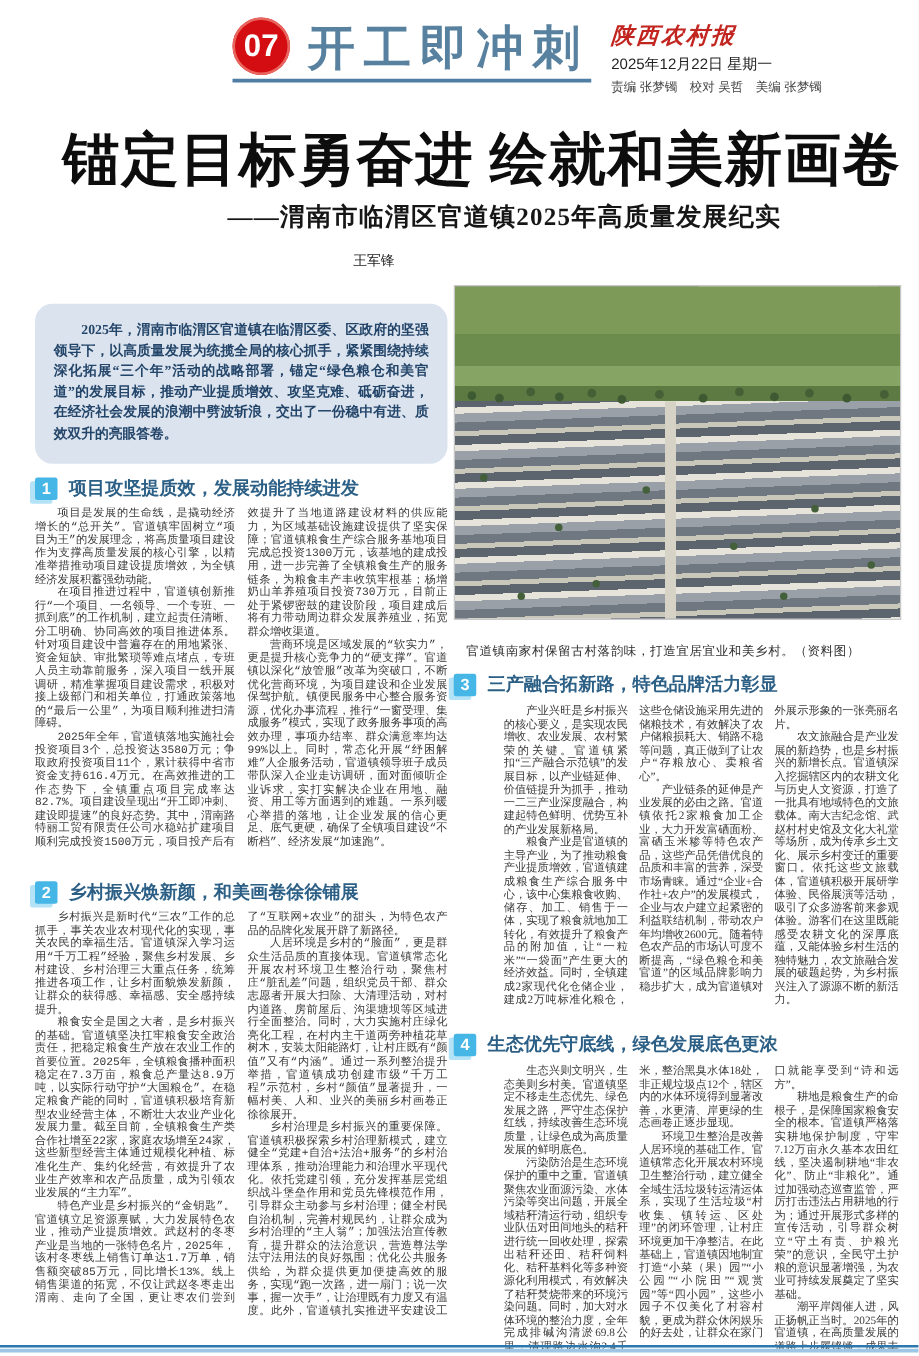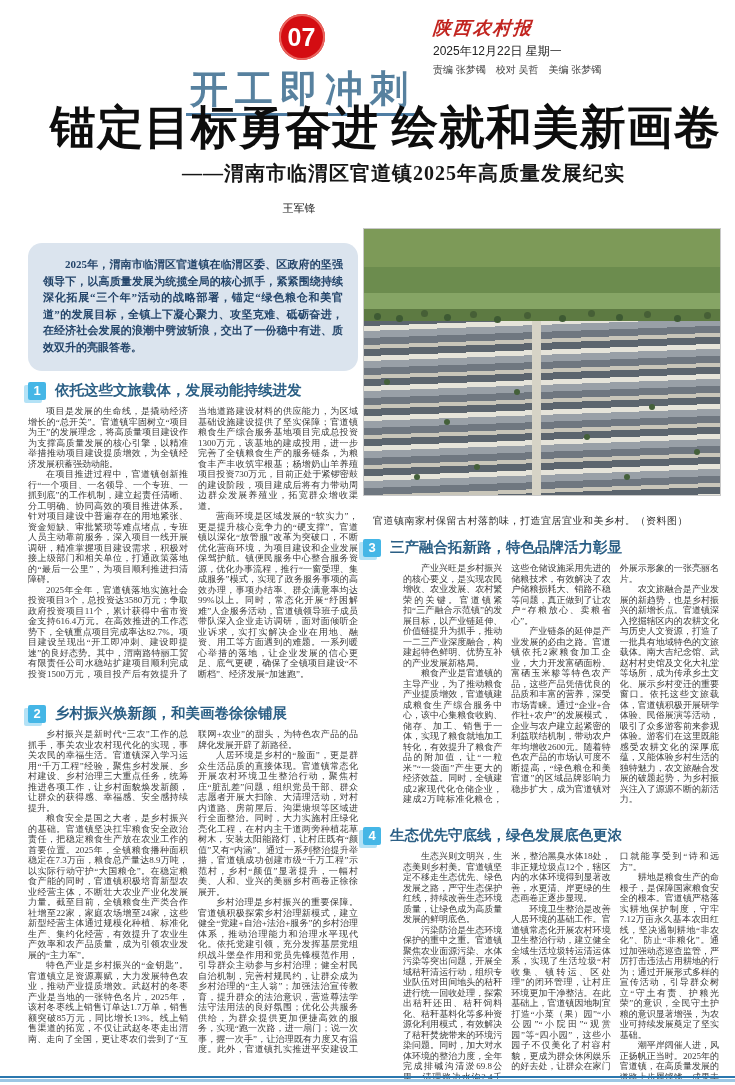--- a/index.html
+++ b/index.html
@@ -1,21 +1,21 @@
 <!DOCTYPE html>
 <html><head>
 <meta charset="utf-8">
 <style>
   html,body{margin:0;padding:0;background:#f2f2f2;}
   .page{position:relative;width:735px;height:1085px;margin:0 auto;background:#ffffff;overflow:hidden;
         font-family:"Liberation Serif","DejaVu Serif",serif;color:#333;}
 
   
   .header{position:absolute;top:14px;left:186px;display:flex;gap:16px;align-items:flex-start;}
-  .title-row{display:flex;align-items:center;gap:10px;border-bottom:3px solid #4f7da3;padding-bottom:3px;flex-direction:column;}
+  .title-row{display:flex;align-items:flex-end;gap:10px;border-bottom:3px solid #4f7da3;padding-bottom:3px;}
   .page-num{width:46px;height:46px;border-radius:50%;background:#d40d12;color:#fff;
             font-family:"Liberation Sans",sans-serif;font-weight:bold;font-size:25px;
             display:flex;align-items:center;justify-content:center;box-shadow:inset 0 0 0 2px #e9665f;}
   .column-title{font-family:"Liberation Sans",sans-serif;font-weight:bold;font-size:38px;
                 color:#57819f;letter-spacing:7px;line-height:1;padding:0 2px 2px 4px;}
   .masthead{display:flex;flex-direction:column;gap:3px;padding-top:2px;}
   .masthead-name{color:#c22520;font-size:18px;font-weight:bold;font-style:italic;transform:skewX(-4deg);letter-spacing:2px;}
   .date{font-size:12px;color:#222;font-family:"Liberation Sans",sans-serif;}
   .credits{font-size:10px;color:#444;font-family:"Liberation Sans",sans-serif;}
 
@@ -36,21 +36,21 @@
 
   .sec-header{display:flex;align-items:center;gap:9px;margin-top:10px;}
   .num-icon{width:18px;height:18px;background:#45b6e6;border-radius:2px;color:#fff;flex:0 0 18px;
             font-family:"Liberation Sans",sans-serif;font-weight:bold;font-size:13px;
             display:flex;align-items:center;justify-content:center;
             box-shadow:-4px 3px 0 0 #b4e2f6;}
   .sec-title{font-family:"Liberation Sans",sans-serif;font-weight:bold;font-size:14.5px;color:#2b5f85;}
 
   .sec-body{margin-top:6px;column-gap:10px;overflow:hidden;}
   .sec-body p{margin:0;font-size:9px;line-height:10.5px;text-align:justify;text-indent:2em;color:#3a3a3a;}
-  .cols-2{column-count:2;}
+  .cols-2{column-count:2;font-family:Liberation Mono, monospace;}
   .cols-3{column-count:3;column-gap:9px;margin-left:40px;}
   #sec1-body{height:288px;}
   #sec2-body{height:333px;}
   #sec3-body{height:253px;}
   #sec4-body{height:232px;}
 
   
   .photo{position:relative;width:356px;height:266px;overflow:hidden;border:1px solid #c8c8c8;
     background:
       linear-gradient(90deg,rgba(0,0,0,0) 0 168px,#d6d3c6 168px 177px,rgba(0,0,0,0) 177px) no-repeat 0 92px / 356px 174px,
@@ -86,26 +86,26 @@
       <div class="credits">责编 张梦镯　校对 吴哲　美编 张梦镯</div>
     </div>
   </div>
 
   <h1 class="headline">锚定目标勇奋进  绘就和美新画卷</h1>
   <h2 class="subtitle">——渭南市临渭区官道镇2025年高质量发展纪实</h2>
   <div class="author">王军锋</div>
 
   <div class="left-region">
     <div class="intro-box">
-      <p>2025年，渭南市临渭区官道镇在临渭区委、区政府的坚强领导下，以高质量发展为统揽全局的核心抓手，紧紧围绕持续深化拓展“三个年”活动的战略部署，锚定“绿色粮仓和美官道”的发展目标，全镇上下凝心聚力、攻坚克难、砥砺奋进，在经济社会发展的浪潮中劈波斩浪，交出了一份稳中有进、质效双升的亮眼答卷。</p>
+      <p>2025年，渭南市临渭区官道镇在临渭区委、区政府的坚强领导下，以高质量发展为统揽全局的核心抓手，紧紧围绕持续深化拓展“三个年”活动的战略部署，锚定“绿色粮仓和美官道”的发展目标，推动产业提质增效、攻坚克难、砥砺奋进，在经济社会发展的浪潮中劈波斩浪，交出了一份稳中有进、质效双升的亮眼答卷。</p>
     </div>
 
     <div class="sec-header">
       <span class="num-icon">1</span>
-      <span class="sec-title">依托这些文旅载体，发展动能持续进发</span>
+      <span class="sec-title">项目攻坚提质效，发展动能持续进发</span>
     </div>
     <div class="sec-body cols-2" id="sec1-body">
       <p>项目是发展的生命线，是撬动经济增长的“总开关”。官道镇牢固树立“项目为王”的发展理念，将高质量项目建设作为支撑高质量发展的核心引擎，以精准举措推动项目建设提质增效，为全镇经济发展积蓄强劲动能。</p>
       <p>在项目推进过程中，官道镇创新推行“一个项目、一名领导、一个专班、一抓到底”的工作机制，建立起责任清晰、分工明确、协同高效的项目推进体系。针对项目建设中普遍存在的用地紧张、资金短缺、审批繁琐等难点堵点，专班人员主动靠前服务，深入项目一线开展调研，精准掌握项目建设需求，积极对接上级部门和相关单位，打通政策落地的“最后一公里”，为项目顺利推进扫清障碍。</p>
       <p>2025年全年，官道镇落地实施社会投资项目3个，总投资达3580万元；争取政府投资项目11个，累计获得中省市资金支持616.4万元。在高效推进的工作态势下，全镇重点项目完成率达82.7%。项目建设呈现出“开工即冲刺、建设即提速”的良好态势。其中，渭南路特丽工贸有限责任公司水稳站扩建项目顺利完成投资1500万元，项目投产后有效提升了当地道路建设材料的供应能力，为区域基础设施建设提供了坚实保障；官道镇粮食生产综合服务基地项目完成总投资1300万元，该基地的建成投用，进一步完善了全镇粮食生产的服务链条，为粮食丰产丰收筑牢根基；杨增奶山羊养殖项目投资730万元，目前正处于紧锣密鼓的建设阶段，项目建成后将有力带动周边群众发展养殖业，拓宽群众增收渠道。</p>
       <p>营商环境是区域发展的“软实力”，更是提升核心竞争力的“硬支撑”。官道镇以深化“放管服”改革为突破口，不断优化营商环境，为项目建设和企业发展保驾护航。镇便民服务中心整合服务资源，优化办事流程，推行“一窗受理、集成服务”模式，实现了政务服务事项的高效办理，事项办结率、群众满意率均达99%以上。同时，常态化开展“纾困解难”人企服务活动，官道镇领导班子成员带队深入企业走访调研，面对面倾听企业诉求，实打实解决企业在用地、融资、用工等方面遇到的难题。一系列暖心举措的落地，让企业发展的信心更足、底气更硬，确保了全镇项目建设“不断档”、经济发展“加速跑”。</p>
     </div>
 
     <div class="sec-header">
       <span class="num-icon">2</span>

